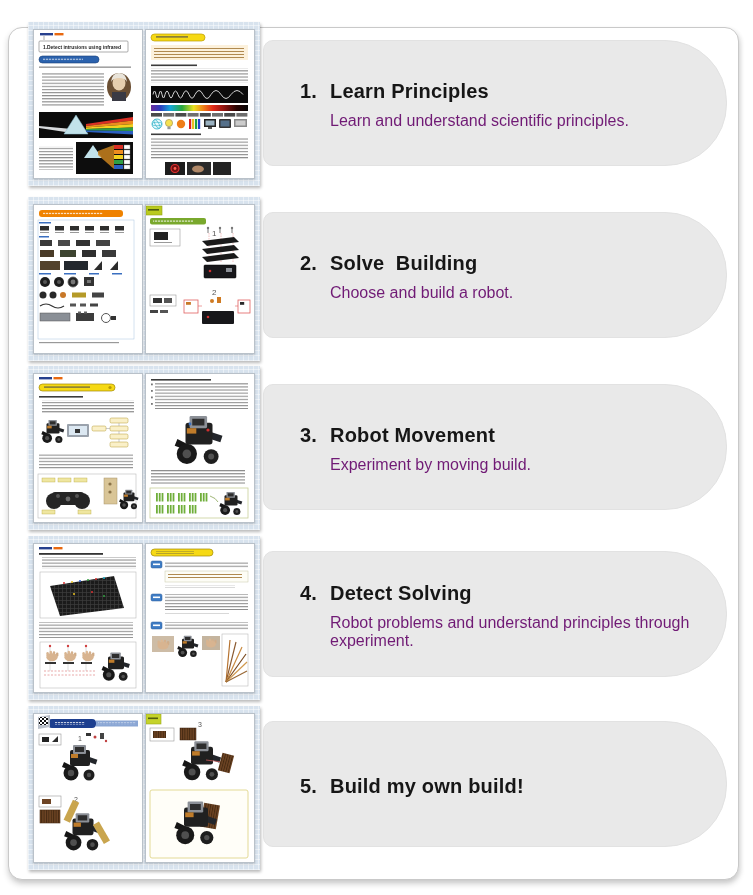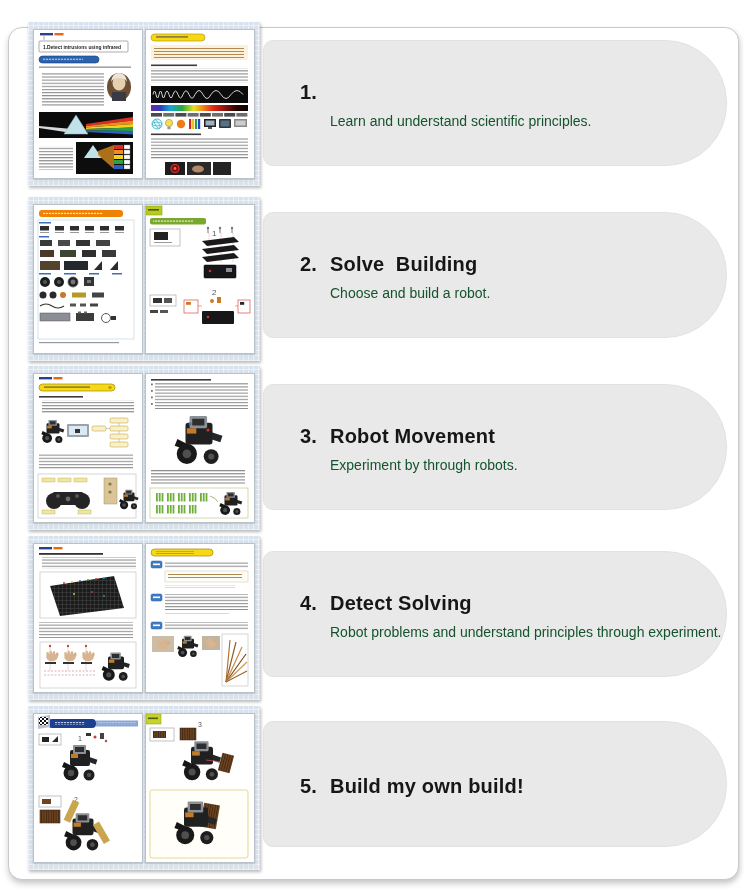--- a/index.html
+++ b/index.html
@@ -14,21 +14,21 @@
   
   .bubble{position:absolute;left:263px;width:464px;height:126px;
           background:#e9e9e9;border:1px solid #e2e2e2;
           border-radius:10px 62px 62px 10px;
           display:flex;flex-direction:column;justify-content:center;
           padding-left:36px;box-sizing:border-box;padding-top:4px;}
   .step-heading{margin:0;display:flex;align-items:baseline;
                 font-size:20px;font-weight:bold;color:#161616;letter-spacing:.2px;}
   .step-num{width:30px;flex:0 0 30px;}
   .step-title{white-space:pre;}
-  .step-desc{margin:9px 0 0 30px;font-size:14px;color:#14532d;}
+  .step-desc{margin:9px 0 0 30px;font-size:16px;color:#701a75;}
 
   
   .thumb{position:absolute;left:28px;width:232px;height:164px;
          background-color:#d8e3ee;
          background-image:
            repeating-linear-gradient(0deg, rgba(255,255,255,.45) 0 1px, transparent 1px 5px),
            repeating-linear-gradient(90deg, rgba(255,255,255,.45) 0 1px, transparent 1px 5px);
          box-shadow:1px 2px 3px rgba(0,0,0,.28);
          display:flex;align-items:center;justify-content:center;gap:2px;}
   .page{width:108px;height:148px;background:#ffffff;border:1px solid #b9c1c9;
@@ -200,20 +200,21 @@
         <rect x="41" y="132" width="24" height="13" fill="#2a2a2a"></rect>
           <ellipse cx="52" cy="139" rx="6" ry="3.5" fill="#b08868"></ellipse>
         <rect x="67" y="132" width="18" height="13" fill="#242424"></rect>
       </g>
     </svg>
   </div>
 </div>
 <div class="bubble" style="top:40px">
   <h2 class="step-heading">
     <span class="step-num">1.</span>
+    <span class="step-title">Learn Principles</span>
   </h2>
   <p class="step-desc">Learn and understand scientific principles.</p>
 </div>
 
 <div class="thumb" style="top:197px">
   <div class="page">
     <svg viewBox="0 0 108 148">
       <rect x="5" y="5" width="84" height="7" rx="3" fill="#ef8200"></rect>
         <rect x="9" y="7.2" width="60" height="2.4" fill="url(#txtW)"></rect>
       <rect x="4" y="15" width="96" height="119" fill="none" stroke="#a8c4e0" stroke-width="0.5"></rect>
@@ -432,21 +433,21 @@
         <use href="#robot" x="72" y="116" width="26" height="26"></use>
       </g>
     </svg>
   </div>
 </div>
 <div class="bubble" style="top:384px">
   <h2 class="step-heading">
     <span class="step-num">3.</span>
     <span class="step-title">Robot Movement</span>
   </h2>
-  <p class="step-desc">Experiment by through robots.</p>
+  <p class="step-desc">Experiment by moving build.</p>
 </div>
 
 <div class="thumb" style="top:536px">
   <div class="page">
     <svg viewBox="0 0 108 148">
       <rect x="5" y="3" width="13" height="2.4" fill="#27408e"></rect>
         <rect x="19.5" y="3" width="9" height="2.4" fill="#e8680f"></rect>
       <rect x="5" y="9" width="64" height="1.8" fill="#333333"></rect>
       <rect x="8" y="13" width="94" height="12" fill="url(#txt)"></rect>
       <g>

